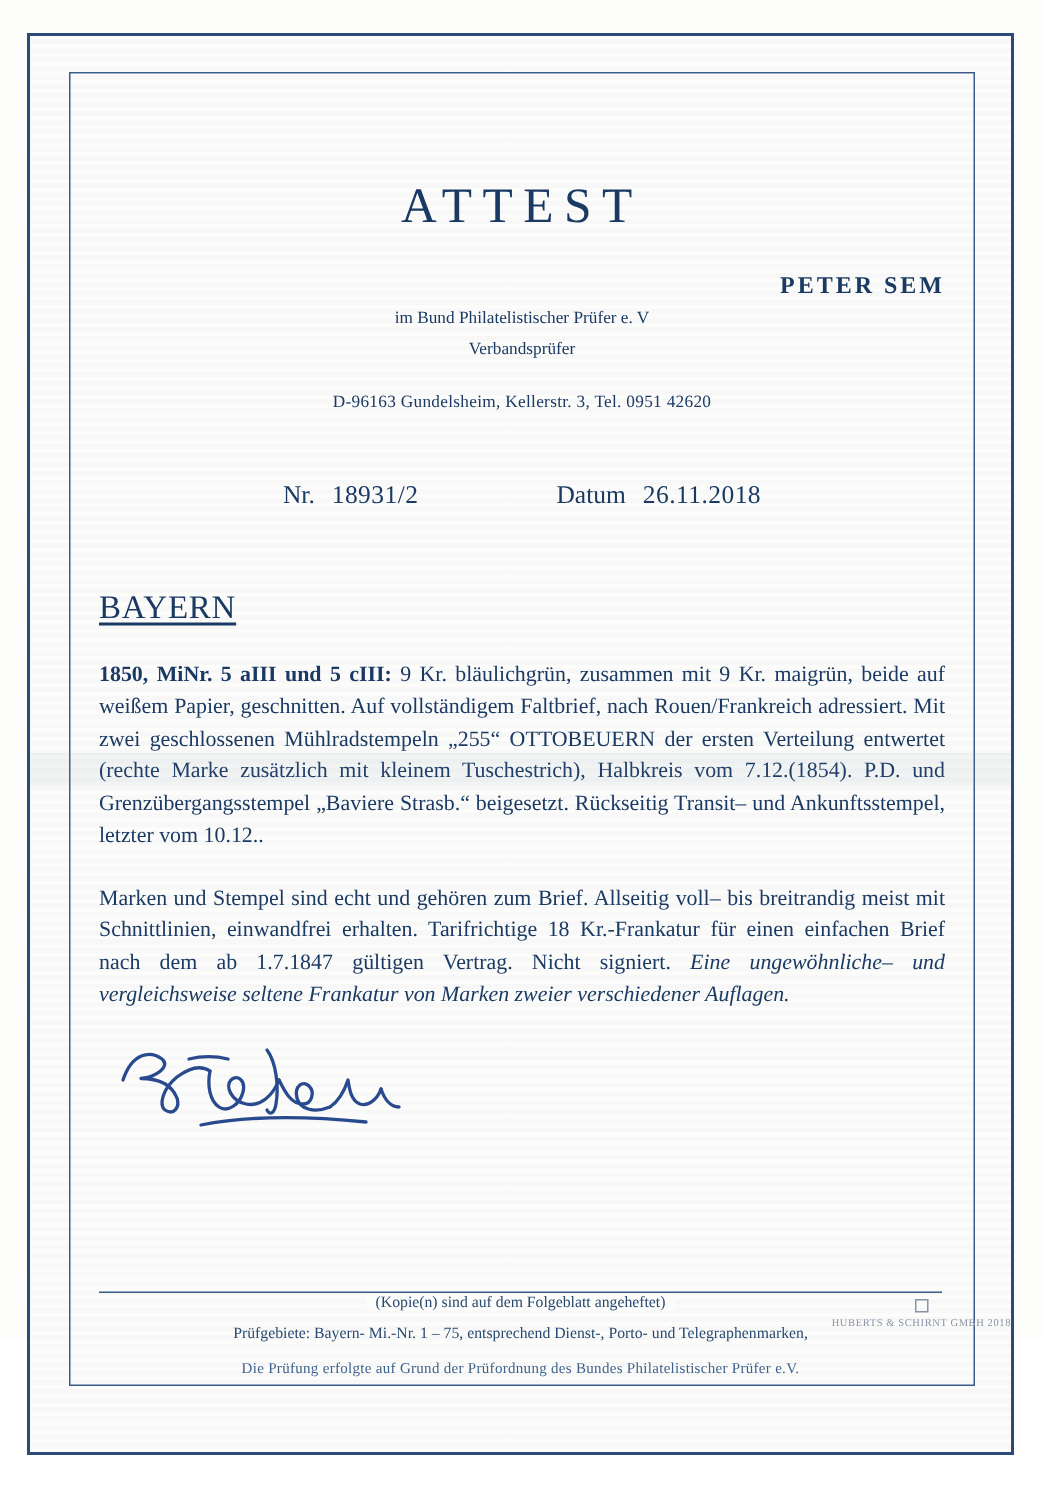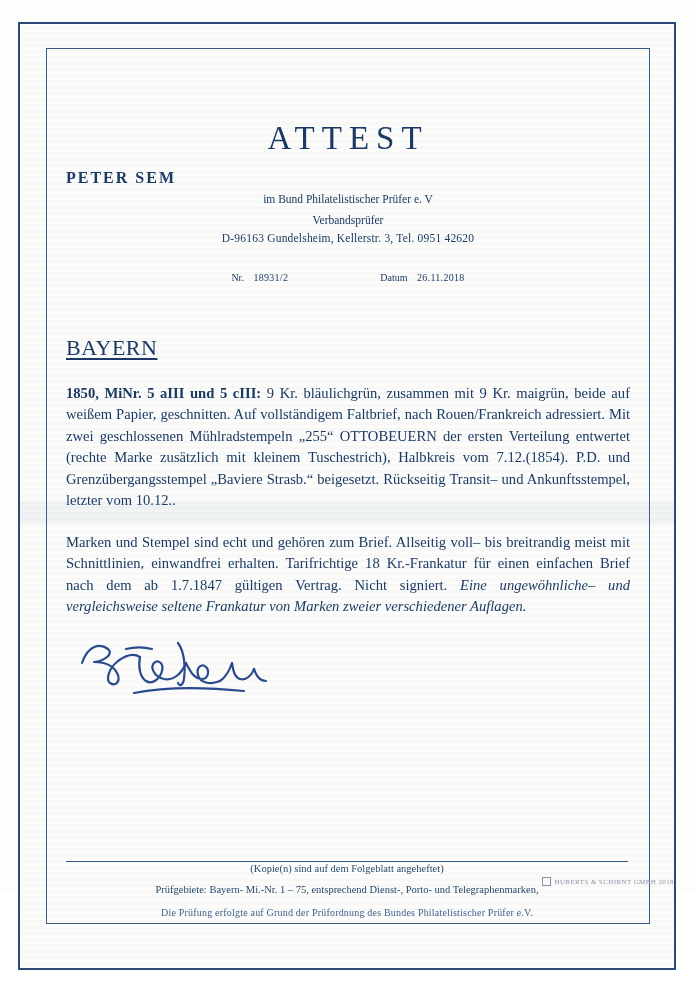--- a/index.html
+++ b/index.html
@@ -66,43 +66,43 @@
     text-align: center;
     font-size: 33px;
     letter-spacing: 7px;
     font-weight: 400;
     color: #1b3a63;
     margin-top: 52px;
     font-family: "Liberation Serif", serif;
   }
 
   .expert-name {
-    text-align: left;
+    text-align: right;
     font-size: 16px;
     font-weight: bold;
     letter-spacing: 2px;
-    margin-top: 12px;
+    margin-top: 25px;
     color: #1b3a63;
   }
 
   .expert-role, .expert-assoc, .expert-addr {
     text-align: center;
     font-size: 11.5px;
     line-height: 1.45;
     color: #1b3a63;
   }
   .expert-role { margin-top: 4px; }
-  .expert-addr { margin-top: 2px; letter-spacing: 0.2px; }
+  .expert-addr { margin-top: 19px; letter-spacing: 0.2px; }
 
   .ref-row {
     display: flex;
     justify-content: center;
     gap: 92px;
-    margin-top: 25px;
-    font-size: 10px;
+    margin-top: 43px;
+    font-size: 17px;
     color: #1b3a63;
   }
   .ref-row .label { margin-right: 7px; }
   .ref-row .value { letter-spacing: 0.3px; }
 
   
   .country {
     margin-top: 52px;
     font-size: 22px;
     font-weight: normal;
@@ -174,20 +174,21 @@
   .printer-mark {
     position: absolute;
     right: 22px;
     bottom: 6px;
     font-size: 7px;
     color: #8894a6;
     letter-spacing: 0.4px;
     display: flex;
     align-items: center;
     gap: 3px;
+    flex-direction: column;
   }
   .printer-mark .sq {
     width: 7px;
     height: 7px;
     border: 1px solid #8894a6;
     display: inline-block;
   }
 
   
   .scan-band {

